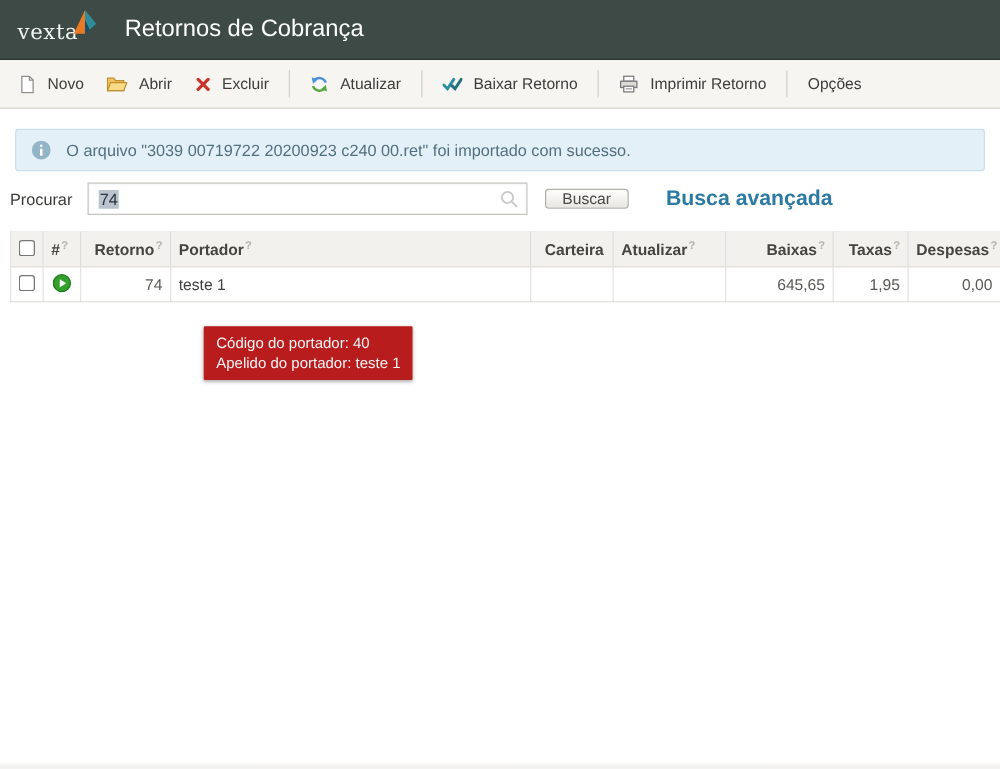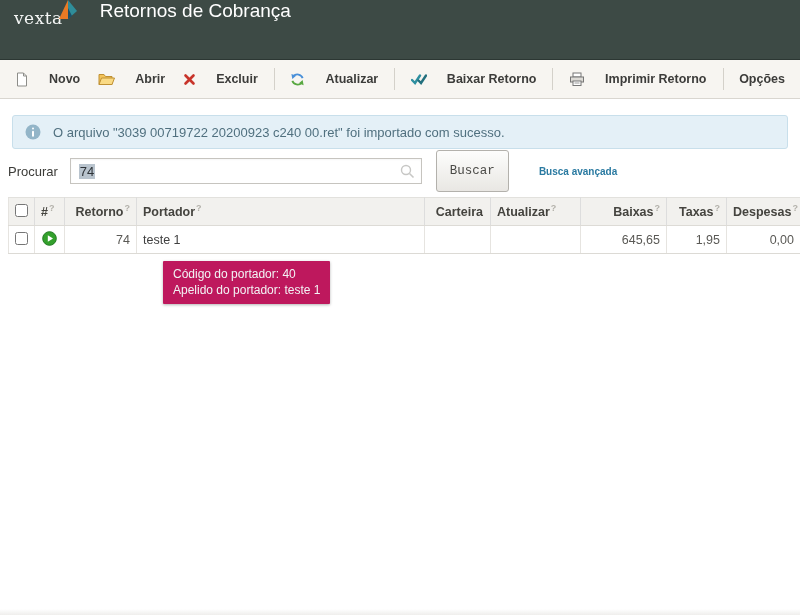--- a/index.html
+++ b/index.html
@@ -1,73 +1,73 @@
 <!DOCTYPE html>
 <html><head>
 <meta charset="utf-8">
 <style>
   * { margin:0; padding:0; box-sizing:border-box; }
   html,body { width:800px; height:615px; overflow:hidden; background:#ffffff;
     font-family:"Liberation Sans", sans-serif; }
 
   
-  .app-header { height:60px; background:#3d4a45; display:flex; align-items:flex-start;
-    padding:0 14px; border-bottom:1px solid #2c3733; }
+  .app-header { height:48px; background:#3d4a45; display:flex; align-items:flex-end;
+    padding:12px 14px; border-bottom:1px solid #2c3733; }
   .logo { display:flex; align-items:flex-end; margin-right:22px; position:relative; }
   .logo-text { color:#f4f6f5; font-family:"DejaVu Serif", serif; font-size:17px;
     letter-spacing:0.5px; line-height:1; }
   .logo-mark { margin-left:-4px; margin-bottom:6px; }
   .page-title { color:#ffffff; font-size:19px; font-weight:400; }
 
   
   .toolbar { height:39px; background:#f7f5f1; border-bottom:1px solid #d9d6d0;
     display:flex; align-items:center; padding:0 8px; gap:4px; }
-  .tb-btn { display:flex; gap:20px; padding:4px 7px; border-radius:3px;
-    font-size:12.5px; color:#3c3c3a; cursor:pointer; white-space:nowrap;font-weight:bold; }
+  .tb-btn { display:flex; gap:9px; padding:4px 7px; border-radius:3px;
+    font-size:12.5px; color:#3c3c3a; cursor:pointer; white-space:nowrap; }
   .tb-sep { width:1px; height:22px; background:#d4d1ca; margin:0 5px; }
   .icon { display:inline-flex; align-items:center; justify-content:center; }
 
   
   .content { padding-top:16px; }
   .info-bar { margin:0 12px; height:34px; background:#e4f0f7; border:1px solid #c8dfeb;
     border-radius:3px; display:flex; align-items:center; padding:0 12px; gap:12px; }
   .info-msg { font-size:13px; color:#50707f; }
 
   
   .search-row { margin-top:8px; padding-left:8px; display:flex; align-items:center; height:28px; }
   .search-label { font-size:13px; color:#3b3b38; margin-right:12px; }
   .search-input { width:352px; height:26px; border:1px solid #c6c4bf; background:#fff;
     display:flex; align-items:center; padding:0 8px; font-size:13px; color:#333;
     position:relative; cursor:text; box-shadow:inset 0 1px 2px rgba(0,0,0,0.04); }
   .sel { background:#b9c4ce; color:#2e3338; padding:0 1px; }
   .search-input .mag { position:absolute; right:6px; top:5px; opacity:0.55; }
-  .search-btn { margin-left:14px; height:42px; padding:0 13px; font-size:12.5px; color:#4a4a46;
+  .search-btn { margin-left:14px; height:16px; padding:0 13px; font-size:12.5px; color:#4a4a46;
     border:1px solid #b3b1ac; border-radius:3px;
-    background:linear-gradient(#fdfdfc, #e9e7e3); cursor:pointer;font-family:Liberation Mono, monospace; }
-  .adv-link { margin-left:30px; font-size:10px; font-weight:bold; color:#2a7aa1;
+    background:linear-gradient(#fdfdfc, #e9e7e3); cursor:pointer; }
+  .adv-link { margin-left:30px; font-size:17px; font-weight:bold; color:#2a7aa1;
     text-decoration:none; cursor:pointer; }
 
   
   .grid-wrap { margin-top:12px; margin-left:8px; width:792px; overflow:hidden; }
   table { border-collapse:collapse; table-layout:fixed; width:792px; font-size:12.5px; }
   th, td { height:28px; padding:0 6px; border-right:1px solid #e6e4e0; overflow:hidden;
     white-space:nowrap; }
   thead th { background:#f2f1ee; color:#45443f; font-weight:bold; text-align:left;
     border-top:1px solid #e2e1dd; border-bottom:1px solid #dddbd6; border-right:1px solid #ddd;
     cursor:pointer; }
   tbody td { color:#5a5955; border-bottom:1px solid #dcdad5; background:#fff; }
   th.r, td.r { text-align:right; }
   th.c, td.c { text-align:center; }
   td:first-child, th:first-child { border-left:1px solid #e6e4e0; }
   sup.mark { font-size:9px; color:#b3b1aa; margin-left:1px; }
   .row-link { color:#404040; cursor:pointer; }
   input[type=checkbox] { width:13px; height:13px; cursor:pointer; }
 
   
-  .tooltip { position:absolute; left:163px; top:261px; background:#be185d; color:#f2f4f5;
+  .tooltip { position:absolute; left:163px; top:261px; background:#b91c1c; color:#f2f4f5;
     font-size:12px; line-height:16px; padding:5px 10px 6px 10px; border-radius:1px;
     box-shadow:0 1px 3px rgba(0,0,0,0.3); }
 
   .bottom-fade { position:absolute; left:0; bottom:0; width:800px; height:6px;
     background:linear-gradient(#ffffff,#efeeec); }
 </style>
 </head>
 <body>
 
 <div class="app">

